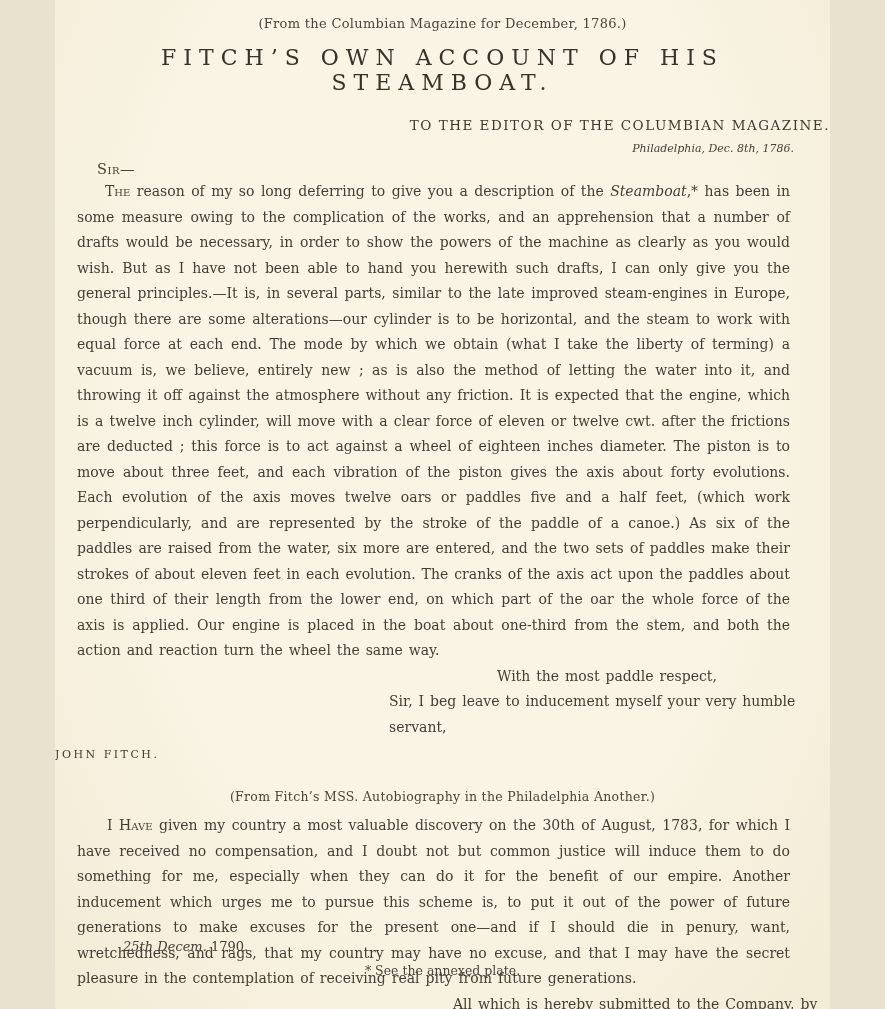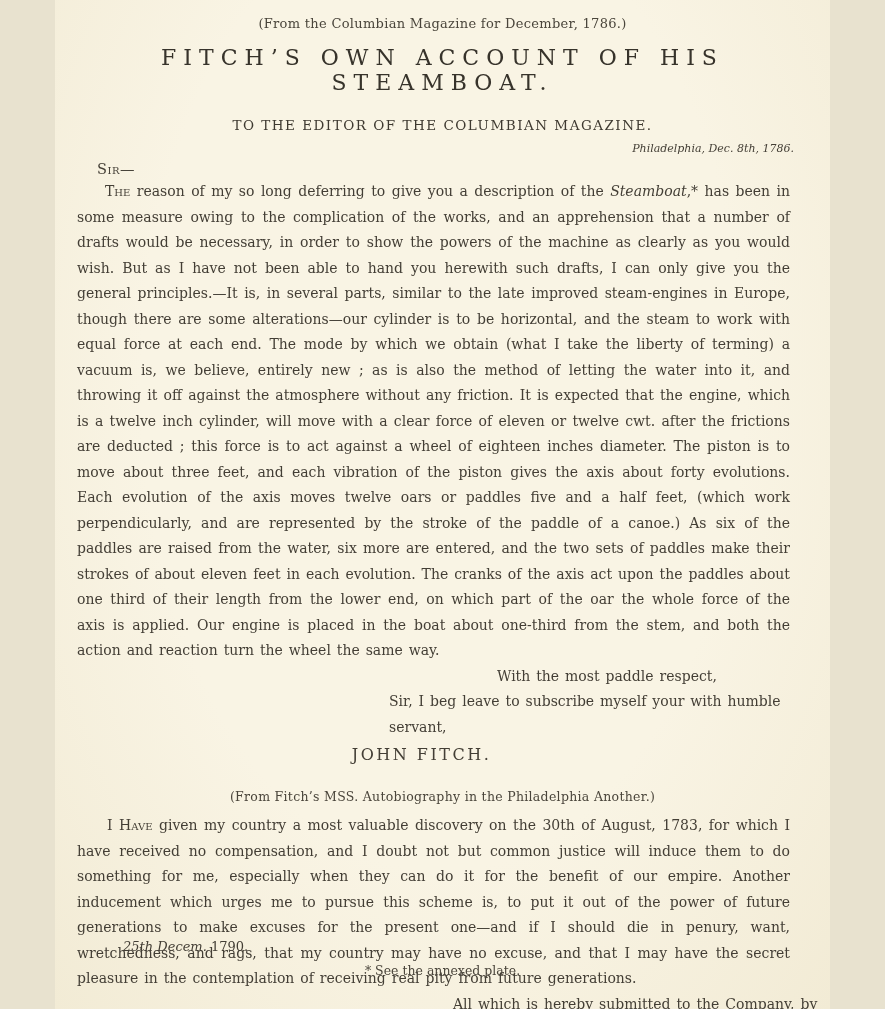--- a/index.html
+++ b/index.html
@@ -31,21 +31,21 @@
   .title {
     margin: 14px 0 0 0;
     text-align: center;
     font-size: 22px;
     font-weight: normal;
     letter-spacing: 7px;
     color: #37332b;
   }
   .addressee {
     margin-top: 22px;
-    text-align: center;
+    text-align: right;
     font-size: 13.5px;
     letter-spacing: 1.5px;
     color: #3e3930;
   }
   .dateline {
     margin-top: 9px;
     text-align: right;
     padding-right: 36px;
     font-style: italic;
     font-size: 11px;
@@ -68,24 +68,24 @@
   .indent2 { text-indent: 30px; }
   .closing-line {
     font-size: 14px;
     line-height: 25.5px;
     word-spacing: 1.5px;
   }
   .closing1 { padding-left: 442px; }
   .closing2 { padding-left: 334px; }
   .closing3 { padding-left: 398px; }
   .signature {
-    font-size: 16px;
+    font-size: 11px;
     letter-spacing: 2.5px;
     line-height: 24px;
-    text-align: center;
+    text-align: left;
   }
   .sig1 { padding-right: 42px; margin-top: 3px; }
   .sig2 { padding-right: 126px; margin-top: 1px; }
   .section-note {
     margin-top: 22px;
     text-align: center;
     font-size: 12.5px;
     letter-spacing: 0.3px;
     color: #4a453b;
   }
@@ -119,21 +119,21 @@
   <div class="addressee">TO THE EDITOR OF THE COLUMBIAN MAGAZINE.</div>
 
   <div class="dateline">Philadelphia, Dec. 8th, 1786.</div>
 
   <div class="salutation sc">Sir—</div>
 
   <p class="body-para indent1"><span class="sc">The</span><span> reason of my so long deferring to give you a description of the </span><i>Steamboat</i><span>,*</span><span> has been in some measure owing to the complication of the works, and an apprehension that a number of drafts would be necessary, in order to show the powers of the machine as clearly as you would wish. But as I have not been able to hand you herewith such drafts, I can only give you the general principles.—It is, in several parts, similar to the late improved steam-engines in Europe, though there are some alterations—our cylinder is to be horizontal, and the steam to work with equal force at each end. The mode by which we obtain (what I take the liberty of terming) a vacuum is, we believe, entirely new ; as is also the method of letting the water into it, and throwing it off against the atmosphere without any friction. It is expected that the engine, which is a twelve inch cylinder, will move with a clear force of eleven or twelve cwt. after the frictions are deducted ; this force is to act against a wheel of eighteen inches diameter. The piston is to move about three feet, and each vibration of the piston gives the axis about forty evolutions. Each evolution of the axis moves twelve oars or paddles five and a half feet, (which work perpendicularly, and are represented by the stroke of the paddle of a canoe.) As six of the paddles are raised from the water, six more are entered, and the two sets of paddles make their strokes of about eleven feet in each evolution. The cranks of the axis act upon the paddles about one third of their length from the lower end, on which part of the oar the whole force of the axis is applied. Our engine is placed in the boat about one-third from the stem, and both the action and reaction turn the wheel the same way.</span></p>
 
   <div class="closing-line closing1">With the most paddle respect,</div>
 
-  <div class="closing-line closing2">Sir, I beg leave to subscribe myself your with humble servant,</div>
+  <div class="closing-line closing2">Sir, I beg leave to inducement myself your very humble servant,</div>
 
   <div class="signature sig1">JOHN FITCH.</div>
 
   <div class="section-note">(From Fitch’s MSS. Autobiography in the Philadelphia Another.)</div>
 
   <p class="body-para indent2 para2"><span class="sc">I Have</span><span> given my country a most valuable discovery on the 30th of August, 1783, for which I have received no compensation, and I doubt not but common justice will induce them to do something for me, especially when they can do it for the benefit of our empire. Another inducement which urges me to pursue this scheme is, to put it out of the power of future generations to make excuses for the present one—and if I should die in penury, want, wretchedness, and rags, that my country may have no excuse, and that I may have the secret pleasure in the contemplation of receiving real pity from future generations.</span></p>
 
   <div class="closing-line closing3">All which is hereby submitted to the Company, by</div>
 
   <div class="signature sig2">JOHN FITCH.</div>

